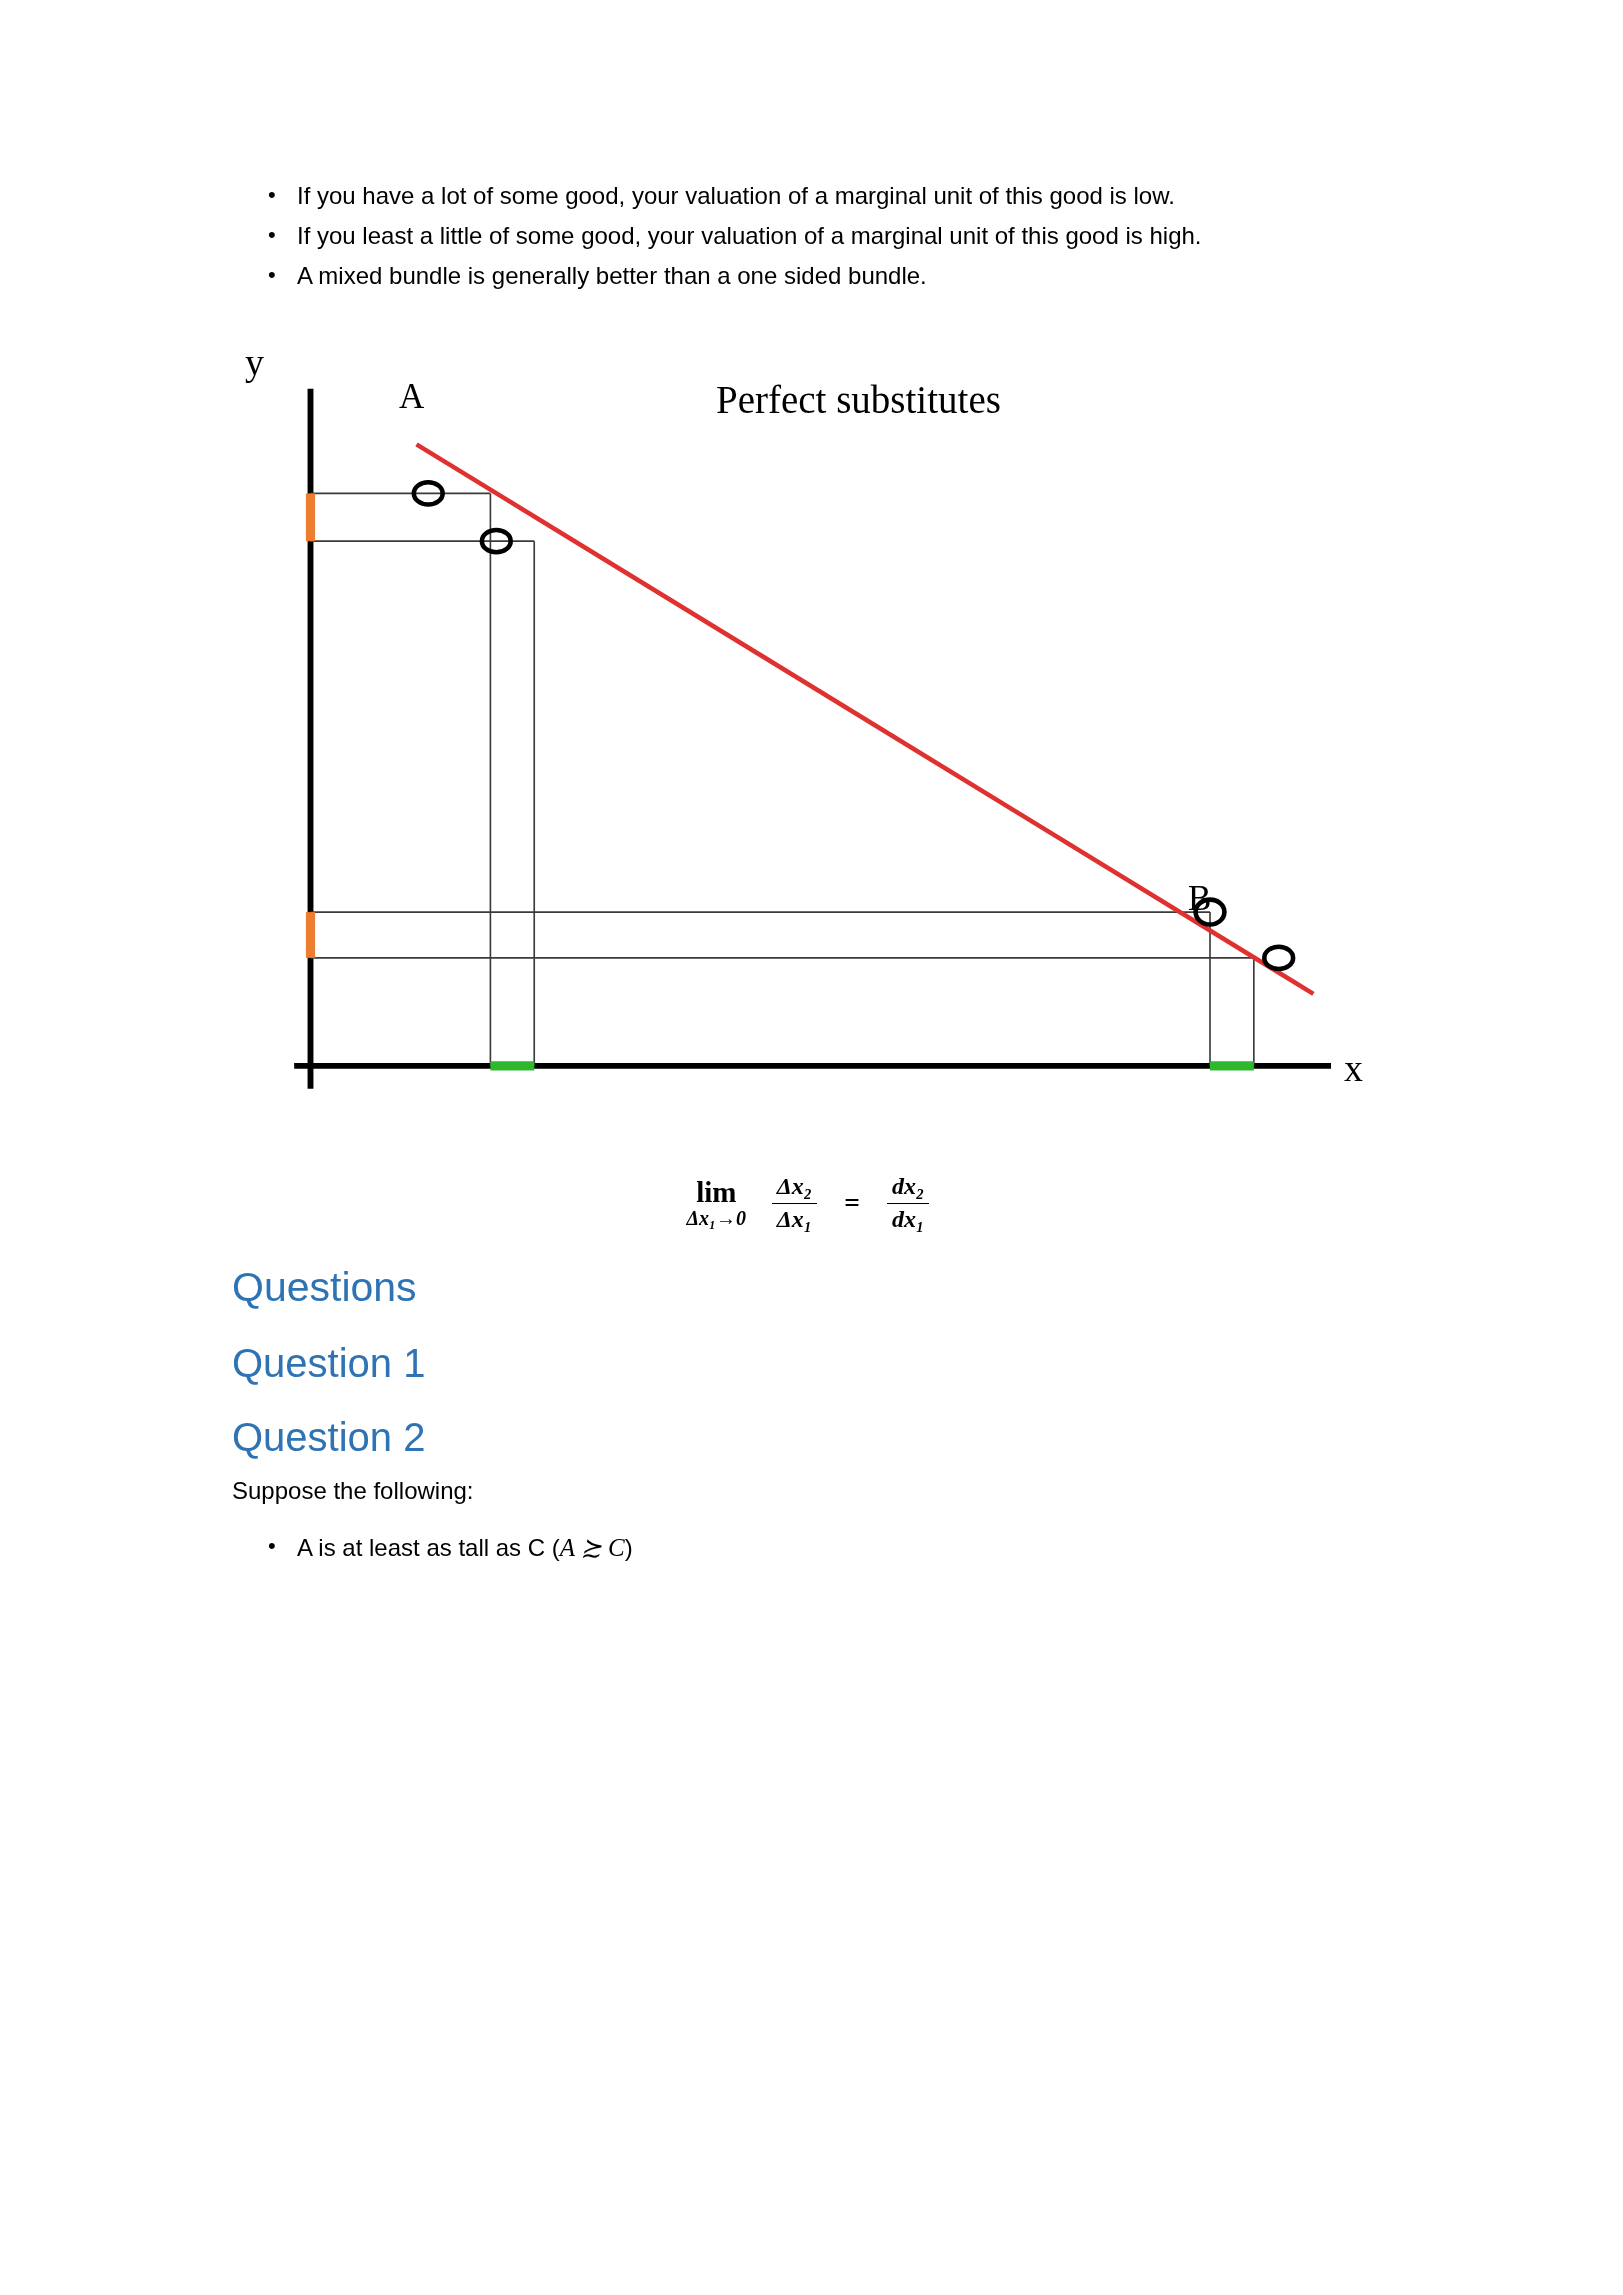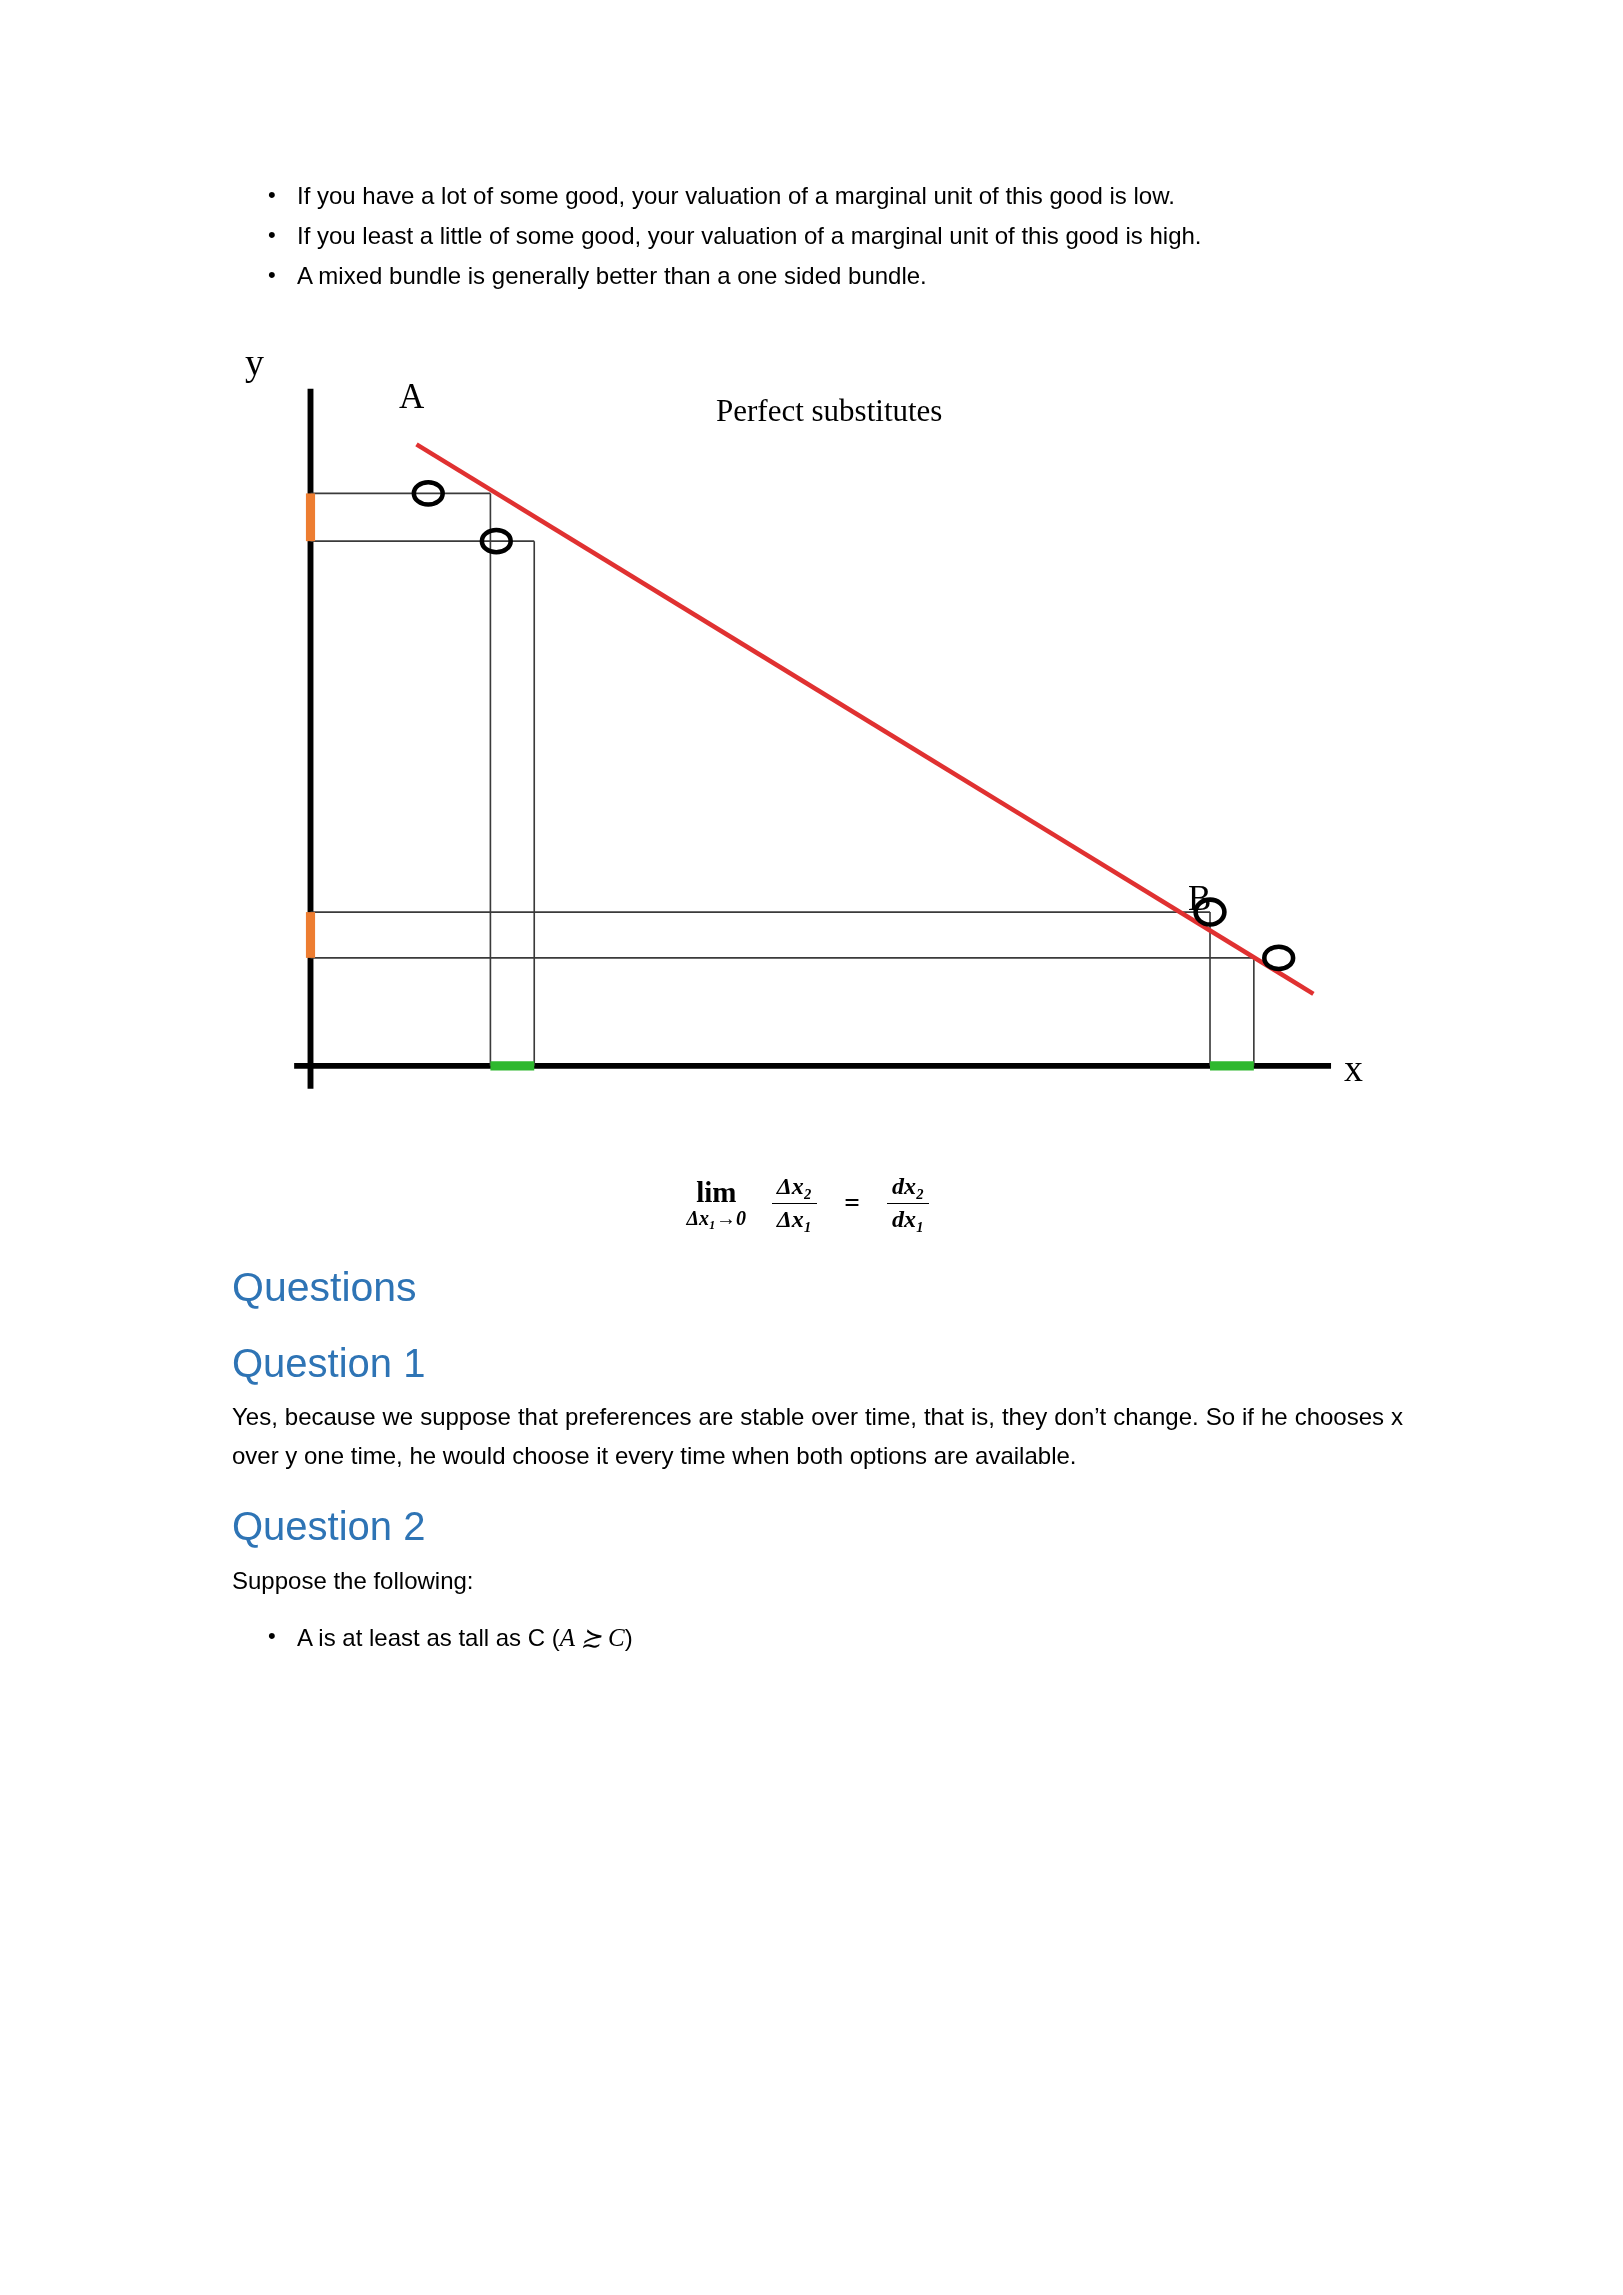--- a/index.html
+++ b/index.html
@@ -56,23 +56,23 @@
   .figure {
     position: relative;
     width: 1171px;
     height: 818px;
     margin-top: 37px;
   }
   .figure svg { display: block; }
   .fig-title {
     position: absolute;
     left: 484px;
-    top: 60px;
-    font-family: "Liberation Serif", serif;
-    font-size: 31px;
+    top: 44px;
+    font-family: "Liberation Serif", serif;
+    font-size: 39px;
     color: #000;
     white-space: nowrap;
   }
   .axis-label-y {
     position: absolute;
     left: 13px;
     top: 6.5px;
     font-family: "Liberation Serif", serif;
     font-size: 38px;
   }
@@ -240,21 +240,20 @@
       <span class="eq">=</span>
       <span class="frac">
         <span class="num">dx₂</span>
         <span class="den">dx₁</span>
       </span>
     </div>
 
     <h1 class="h-major">Questions</h1>
 
     <h2 class="h-minor">Question 1</h2>
-    <p class="body">Yes, because we suppose that preferences are stable over time, that is, they don’t change. So if he chooses x over y one time, he would choose it every time when both options are available.</p>
 
     <h2 class="h-minor">Question 2</h2>
     <p class="body nojust">Suppose the following:</p>
 
     <ul class="bullets" style="margin-top:17px;">
       <li>
         <span class="dot">•</span>
         <span class="li-text"><span>A is at least as tall as C (</span><span class="mathi">A ≿ C</span><span>)</span></span>
       </li>
     </ul>

